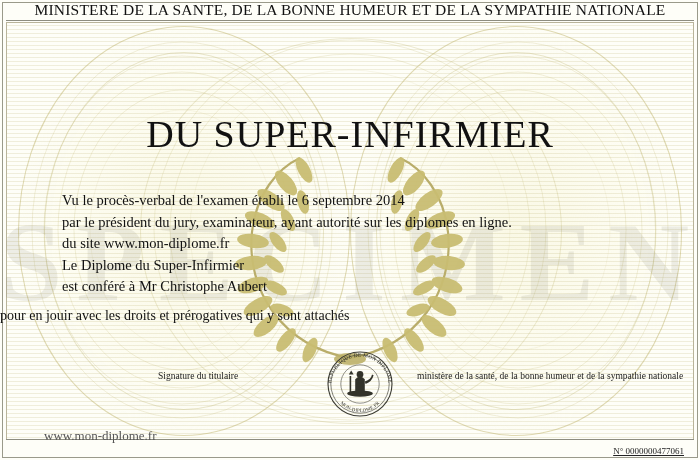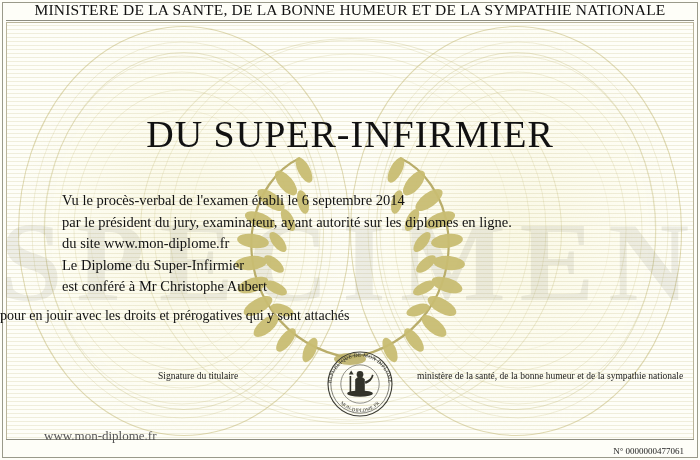--- a/index.html
+++ b/index.html
@@ -191,20 +191,21 @@
     font-family: "Liberation Serif", serif;
     margin-left: 28px;
   }
   .footer-right {
     position: absolute;
     right: 16px;
     bottom: 4px;
     font-size: 9px;
     color: #222;
     font-family: "Liberation Serif", serif;
+    text-decoration: underline;
   }
 </style>
 </head>
 <body>
 
 <div id="diploma">
 
   <div class="bg-layer">
     <div class="bg-ellipse left"></div>
     <div class="bg-ellipse right"></div>

